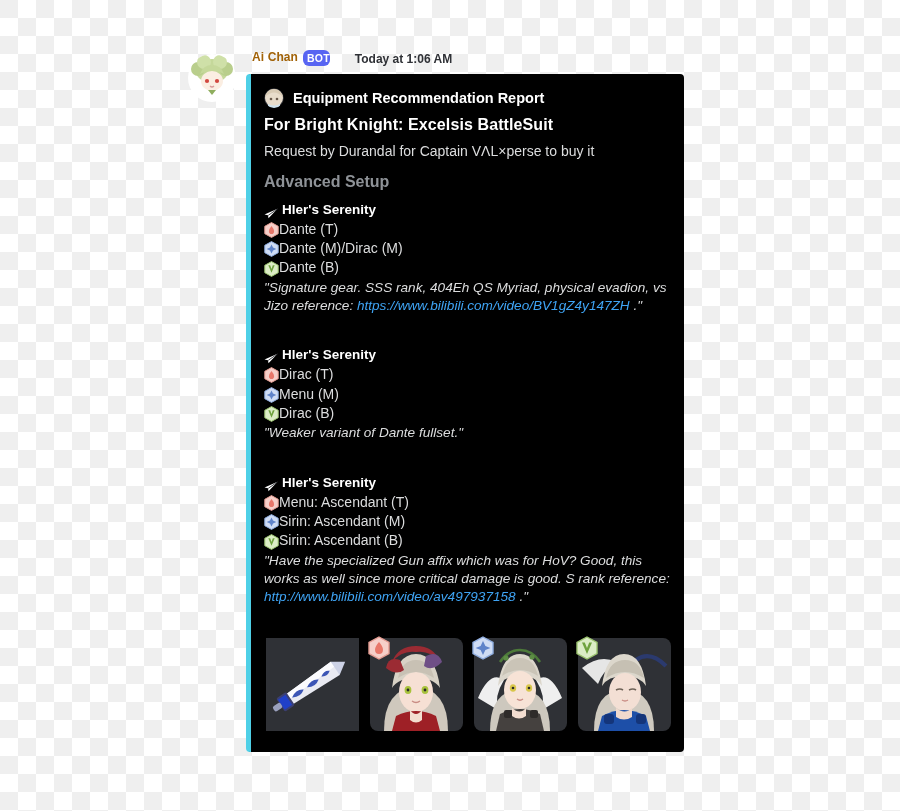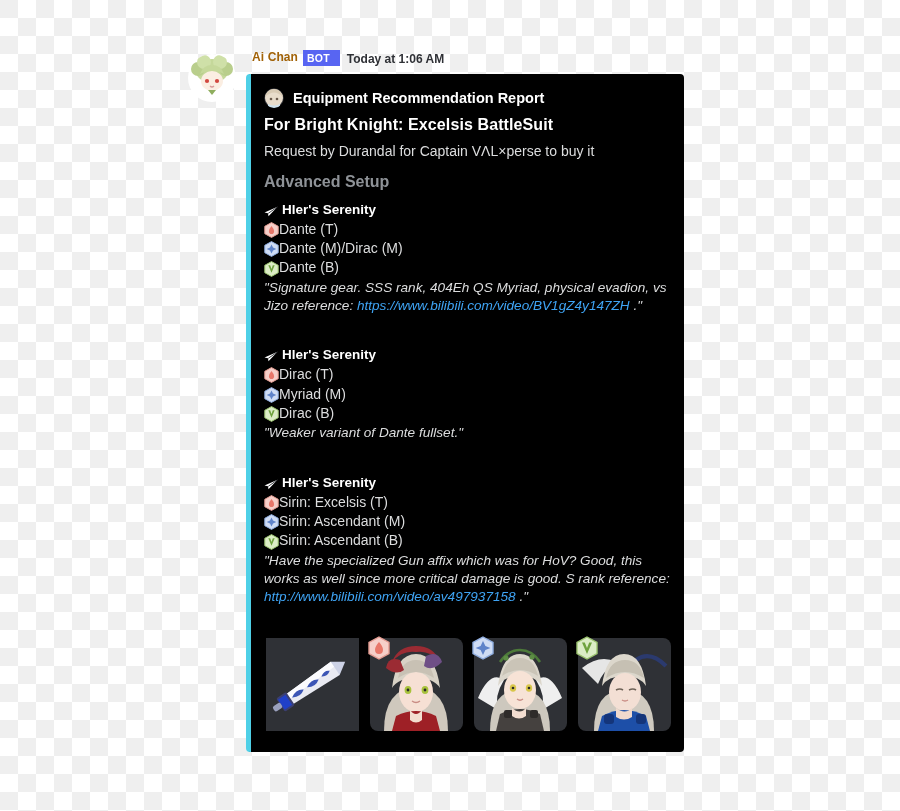--- a/index.html
+++ b/index.html
@@ -35,24 +35,24 @@
     font-size:12px;
     letter-spacing:.1px;
     margin-right:5px;
   }
   .bot-tag{
     background:#5865f2;
     color:#fff;
     font-size:10.5px;
     font-weight:700;
     line-height:1;
-    padding:3px 10px 2px 4px;
-    border-radius:0;
+    padding:3px 0 2px 4px;
+    border-radius:6px;
     position:relative;top:1px;
-    margin-right:7px;
+    margin-right:25px;
     letter-spacing:.2px;
   }
   .timestamp{
     color:#2f3136;
     font-size:12px;
     font-weight:700;
     position:relative;top:2px;
   }
   
   .embed{
@@ -99,21 +99,21 @@
     font-size:16px;
     margin-bottom:11px;
   }
   
   .field{margin-bottom:32px;}
   .field:last-of-type{margin-bottom:26px;}
   .field-name{
     color:#ffffff;
     font-weight:700;
     font-size:13.5px;
-    display:flex;align-items:center;
+    display:flex;align-items:flex-end;
     gap:4px;
     margin-bottom:3px;
   }
   .plane-icon{
     display:inline-block;
     width:14px;height:11px;
     flex:none;
     position:relative;top:1px;
   }
   .gear-row{
@@ -282,21 +282,21 @@
         </span>
         <span>Dirac (T)</span>
       </div>
       <div class="gear-row">
         <span class="hexbadge">
           <svg width="15" height="16" viewBox="0 0 15 16" aria-hidden="true">
             <path d="M7.5 0.6 L14.2 4.3 L14.2 11.7 L7.5 15.4 L0.8 11.7 L0.8 4.3 Z" fill="#cfdcf4" stroke="#90aee0" stroke-width="1"></path>
             <path d="M7.5 3.4 L9 6.6 L12.3 8 L9 9.4 L7.5 12.6 L6 9.4 L2.7 8 L6 6.6 Z" fill="#5f83c9"></path>
           </svg>
         </span>
-        <span>Myriad (M)</span>
+        <span>Menu (M)</span>
       </div>
       <div class="gear-row">
         <span class="hexbadge">
           <svg width="15" height="16" viewBox="0 0 15 16" aria-hidden="true">
             <path d="M7.5 0.6 L14.2 4.3 L14.2 11.7 L7.5 15.4 L0.8 11.7 L0.8 4.3 Z" fill="#dcedc6" stroke="#9cc470" stroke-width="1"></path>
             <path d="M4.3 4.3 L7.5 11.8 L10.7 4.3 L8.8 4.3 L7.5 8 L6.2 4.3 Z" fill="#6fa33e"></path>
           </svg>
         </span>
         <span>Dirac (B)</span>
       </div>
@@ -315,21 +315,21 @@
         </span>
         <span>Hler's Serenity</span>
       </div>
       <div class="gear-row">
         <span class="hexbadge">
           <svg width="15" height="16" viewBox="0 0 15 16" aria-hidden="true">
             <path d="M7.5 0.6 L14.2 4.3 L14.2 11.7 L7.5 15.4 L0.8 11.7 L0.8 4.3 Z" fill="#f6cfc9" stroke="#e49c92" stroke-width="1"></path>
             <path d="M7.5 4 q2.6 3 2.6 5.2 a2.6 2.8 0 0 1 -5.2 0 q0 -2.2 2.6 -5.2z" fill="#e8776a"></path>
           </svg>
         </span>
-        <span>Sirin: Excelsis (T)</span>
+        <span>Menu: Ascendant (T)</span>
       </div>
       <div class="gear-row">
         <span class="hexbadge">
           <svg width="15" height="16" viewBox="0 0 15 16" aria-hidden="true">
             <path d="M7.5 0.6 L14.2 4.3 L14.2 11.7 L7.5 15.4 L0.8 11.7 L0.8 4.3 Z" fill="#cfdcf4" stroke="#90aee0" stroke-width="1"></path>
             <path d="M7.5 3.4 L9 6.6 L12.3 8 L9 9.4 L7.5 12.6 L6 9.4 L2.7 8 L6 6.6 Z" fill="#5f83c9"></path>
           </svg>
         </span>
         <span>Sirin: Ascendant (M)</span>
       </div>

